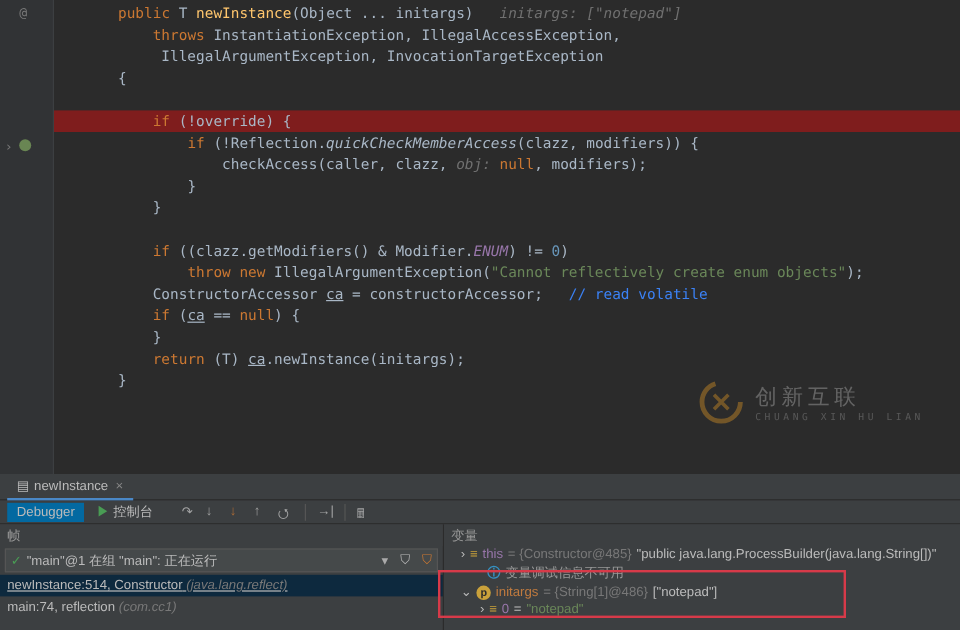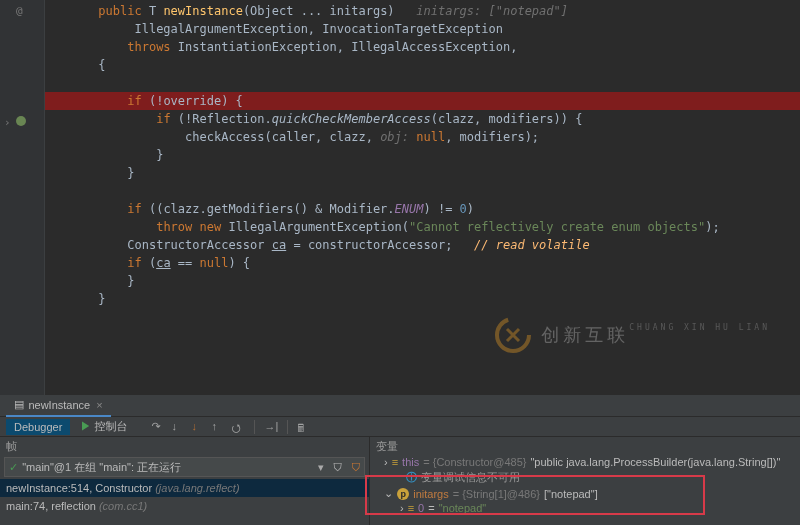--- a/index.html
+++ b/index.html
@@ -21,32 +21,32 @@
   position: absolute; left: 45px; top: 0; right: 0; height: 395px;
   background: #2b2b2b;
   line-height: 18px;
   padding-top: 2px;
 }
 .line { white-space: pre; padding-left: 10px; height: 18px; }
 .line.hl { background: #7f1d1d; }
 .kw { color: #cc7832; }
 .type { color: #a9b7c6; }
 .str { color: #6a8759; }
-.cm { color: #fdba74; font-style: italic; }
+.cm { color: #3b82f6; }
 .static { font-style: italic; color: #a9b7c6; }
 .hint { color: #707070; font-style: italic; }
 
 .watermark {
   position: absolute; right: 30px; top: 315px;
   opacity: 0.35; color: #ccc;
   display: flex; align-items: center; gap: 8px;
   pointer-events: none;
 }
 .watermark svg { width: 40px; height: 40px; }
-.wmtext { display: flex; flex-direction: row; }
+.wmtext { display: flex; flex-direction: column; }
 .wmtext .cn { font-size: 18px; font-family: "Microsoft YaHei", sans-serif; letter-spacing: 4px; }
 .wmtext .en { font-size: 8px; letter-spacing: 3px; color:#aaa;}
 
 .bottom {
   position: absolute; left: 0; top: 395px; right: 0; bottom: 0;
   background: #3c3f41;
   font-family: "Segoe UI", sans-serif;
   font-size: 11px;
   color: #bbb;
 }
@@ -61,41 +61,41 @@
   border-bottom: 2px solid #4a88c7;
   height: 22px;
 }
 .tool-tab .close { color:#888; margin-left:2px;}
 .debug-tabs {
   height: 20px; display: flex; align-items: center; gap: 2px;
   border-bottom: 1px solid #2b2b2b;
   padding-left: 6px;
 }
 .dtab { padding: 2px 8px; }
-.dtab.active { background: #0c4a6e; }
+.dtab.active { background: #0369a1; }
 .tbarea { display:flex; align-items:center; gap:6px; padding-left: 14px;}
 .ticon { width:14px; height:14px; opacity:0.8; }
 .sep { width:1px; height:14px; background:#555; margin: 0 3px;}
 
 .panels { display: flex; height: calc(100% - 42px); }
 .frames { width: 370px; display: flex; flex-direction: column; border-right: 1px solid #2b2b2b;}
 .vars { flex: 1; display: flex; flex-direction: column; }
 .phdr { height: 18px; padding: 2px 6px; color: #999; background:#3c3f41;}
 .thread-sel {
   margin: 2px 4px; height: 20px; background: #45494a;
   display: flex; align-items: center; gap: 4px; padding: 0 4px;
   border: 1px solid #555;
 }
 .green-tick { color:#499c54;}
 .dd { margin-left: auto; color:#aaa;}
 .frame-row {
   padding: 2px 6px; height: 18px; display: flex; align-items: center;
   white-space: nowrap; overflow: hidden;
 }
-.frame-row.sel { background: #0d293e; }
+.frame-row.sel { background: #0d293e; text-decoration: underline; }
 .frame-dim { color: #787878; font-style: italic; }
 .filtericon { margin-left:6px; }
 
 .vrow { padding: 1px 6px 1px 14px; display:flex; align-items:center; gap:4px; white-space: nowrap;}
 .redbox {
   position: absolute; border: 2px solid #d73a49;
   left: 365px; top: 475px; width: 340px; height: 40px;
   pointer-events: none;
 }
 .chip-p { background:#c9a13b; color:#2b2b2b; border-radius:50%; width:12px; height:12px; font-size:9px; display:inline-flex; align-items:center; justify-content:center; font-weight:bold;}
@@ -116,35 +116,36 @@
 <body>
 
 <div class="gutter">
   <span class="anngutter" style="top:4px;">@</span>
   <span class="breakpt" style="top:116px;"></span>
   <span class="anngutter" style="top:116px;left:4px;">›</span>
 </div>
 
 <div class="editor">
   <div class="line">      <span class="kw">public </span><span class="type">T </span><span style="color:#ffc66d">newInstance</span>(Object ... initargs)   <span class="hint">initargs: ["notepad"]</span></div>
+  <div class="line">          <span class="kw">throws</span><span> InstantiationException, IllegalAccessException,</span></div>
   <div class="line"><span>           IllegalArgumentException, InvocationTargetException</span></div>
-  <div class="line">          <span class="kw">throws</span><span> InstantiationException, IllegalAccessException,</span></div>
   <div class="line">      {</div>
   <div class="line"> </div>
   <div class="line hl">          <span class="kw">if</span><span> (!override) {</span></div>
   <div class="line">              <span class="kw">if</span><span> (!Reflection.</span><span class="static">quickCheckMemberAccess</span><span>(clazz, modifiers)) {</span></div>
   <div class="line">                  <span>checkAccess(caller, clazz, </span><span class="hint">obj: </span><span class="kw">null</span><span>, modifiers);</span></div>
   <div class="line">              <span>}</span></div>
   <div class="line">          <span>}</span></div>
   <div class="line"> </div>
   <div class="line">          <span class="kw">if</span><span> ((clazz.getModifiers() &amp; Modifier.</span><span class="static" style="color:#9876aa">ENUM</span><span>) != </span><span style="color:#6897bb">0</span><span>)</span></div>
   <div class="line">              <span class="kw">throw new</span><span> IllegalArgumentException(</span><span class="str">"Cannot reflectively create enum objects"</span><span>);</span></div>
   <div class="line">          <span>ConstructorAccessor </span><span style="text-decoration:underline">ca</span><span> = constructorAccessor;   </span><span class="cm">// read volatile</span></div>
   <div class="line">          <span class="kw">if</span><span> (</span><span style="text-decoration:underline">ca</span><span> == </span><span class="kw">null</span><span>) {</span></div>
   <div class="line">          <span>}</span></div>
+  <div class="line">          <span class="kw">return</span><span> (T) </span><span style="text-decoration:underline">ca</span><span>.newInstance(initargs);</span></div>
   <div class="line">      <span>}</span></div>
 </div>
 
 <div class="watermark">
   <svg viewBox="0 0 40 40">
       <circle cx="20" cy="20" r="16" fill="none" stroke="#f9a825" stroke-width="4" stroke-dasharray="70 30"></circle>
       <path d="M14 14 L26 26 M26 14 L14 26" stroke="#f9a825" stroke-width="3"></path>
     </svg>
   <div class="wmtext">
       <span class="cn">创新互联</span>

